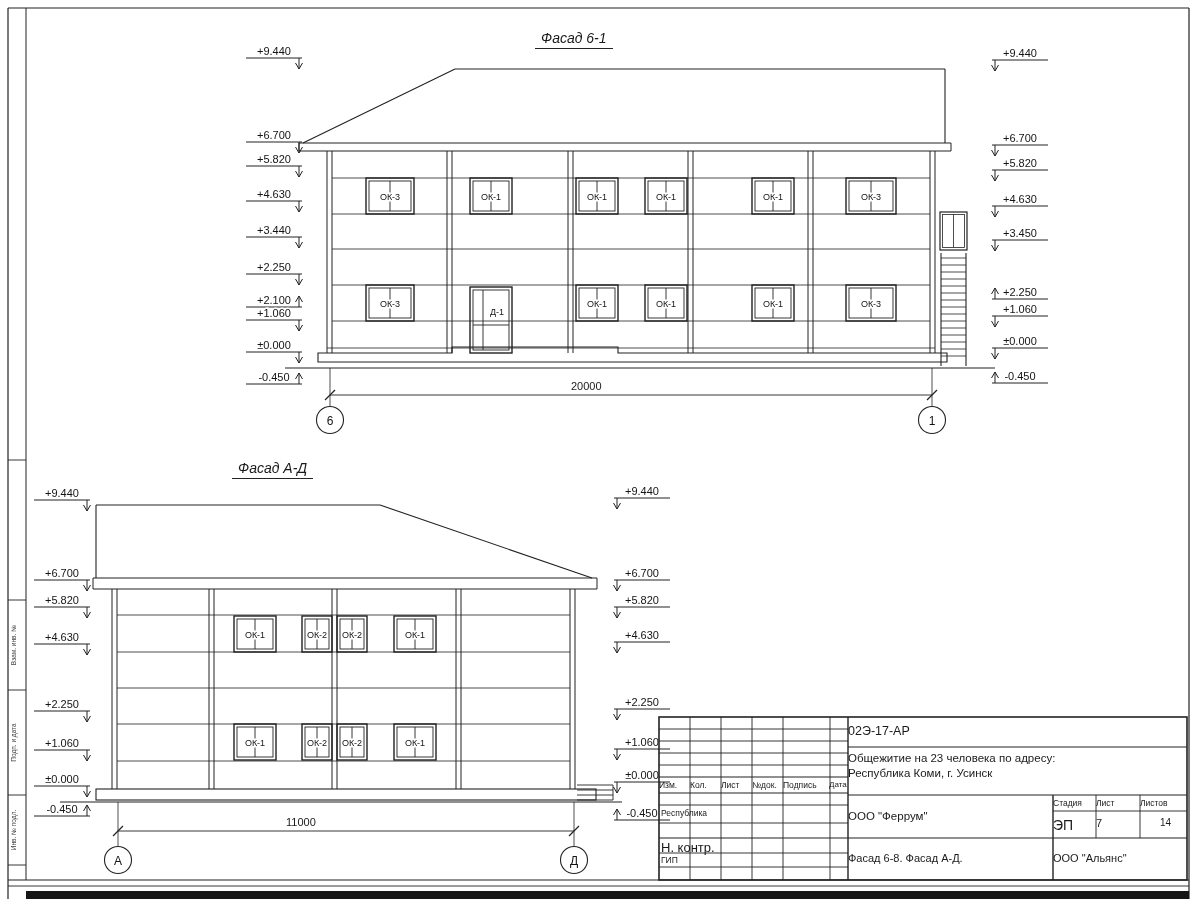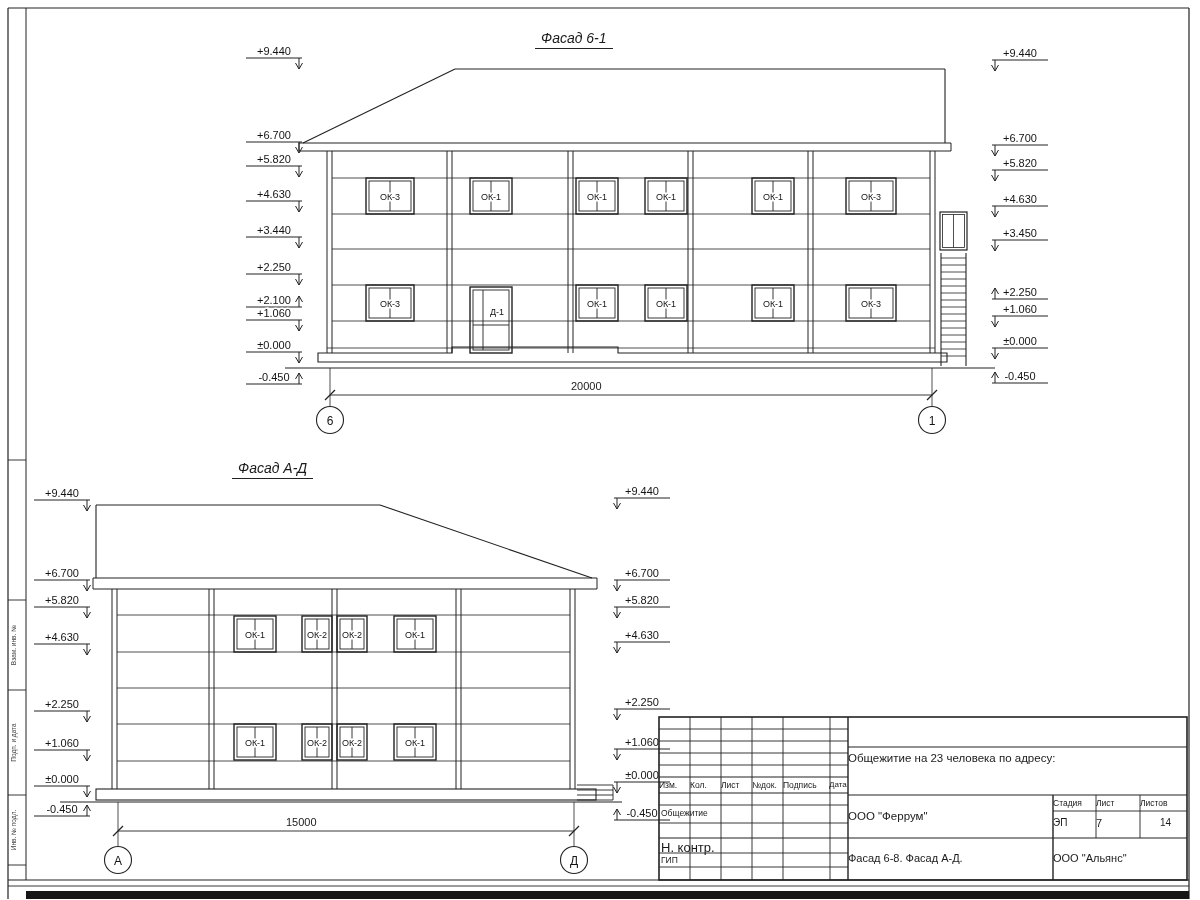--- a/index.html
+++ b/index.html
@@ -416,41 +416,43 @@
     </svg>
 
   <div class="t ctr" style="left:535px;top:30px;width:200px;font-size:14px">
     <span class="it u">Фасад 6-1</span>
   </div>
   <div class="t ctr" style="left:232px;top:460px;width:200px;font-size:14px">
     <span class="it u">Фасад А-Д</span>
   </div>
 
   <div class="t ctr" style="left:571px;top:380px;width:120px;font-size:11px">20000</div>
-  <div class="t ctr" style="left:286px;top:816px;width:120px;font-size:11px">15000</div>
-
+  <div class="t ctr" style="left:286px;top:816px;width:120px;font-size:11px">11000</div>
+
+  <div class="t ctr" style="left:848px;top:724px;width:339px;font-size:12.5px">02Э-17-АР</div>
   <div class="t ctr" style="left:848px;top:752px;width:389px;font-size:11.5px">Общежитие на 23 человека по адресу:</div>
+  <div class="t ctr" style="left:848px;top:767px;width:339px;font-size:11.5px">Республика Коми, г. Усинск</div>
 
   <div class="t ctr" style="left:659px;top:780px;width:31px;font-size:8.5px">Изм.</div>
   <div class="t ctr" style="left:690px;top:780px;width:31px;font-size:8.5px">Кол.</div>
   <div class="t ctr" style="left:721px;top:780px;width:31px;font-size:8.5px">Лист</div>
   <div class="t ctr" style="left:752px;top:780px;width:45px;font-size:8.5px">№док.</div>
   <div class="t ctr" style="left:783px;top:780px;width:35px;font-size:8.5px">Подпись</div>
   <div class="t ctr" style="left:829px;top:780px;width:19px;font-size:8px">Дата</div>
 
-  <div class="t" style="left:661px;top:808px;font-size:8.5px">Общежитие</div>
+  <div class="t" style="left:661px;top:808px;font-size:8.5px">Республика</div>
   <div class="t" style="left:661px;top:840px;font-size:13px">Н. контр.</div>
   <div class="t" style="left:661px;top:855px;font-size:8.5px">ГИП</div>
 
   <div class="t ctr" style="left:848px;top:810px;width:205px;font-size:11.5px">ООО "Феррум"</div>
 
   <div class="t ctr" style="left:1053px;top:798px;width:31px;font-size:8.5px">Стадия</div>
   <div class="t ctr" style="left:1096px;top:798px;width:44px;font-size:8.5px">Лист</div>
   <div class="t ctr" style="left:1140px;top:798px;width:47px;font-size:8.5px">Листов</div>
-  <div class="t ctr" style="left:1053px;top:817px;width:43px;font-size:10px">ЭП</div>
+  <div class="t ctr" style="left:1053px;top:817px;width:43px;font-size:14px">ЭП</div>
   <div class="t ctr" style="left:1096px;top:817px;width:44px;font-size:11px">7</div>
   <div class="t ctr" style="left:1160px;top:817px;width:47px;font-size:10px">14</div>
 
   <div class="t ctr" style="left:848px;top:852px;width:205px;font-size:11px">Фасад 6-8. Фасад  А-Д.</div>
   <div class="t ctr" style="left:1053px;top:852px;width:134px;font-size:11px">ООО "Альянс"</div>
 
   <div class="vt" style="left:10px;top:690px;width:90px">Взам. инв. №</div>
   <div class="vt" style="left:10px;top:795px;width:105px">Подп. и дата</div>
   <div class="vt" style="left:10px;top:865px;width:70px">Инв. № подл.</div>
 </div>

